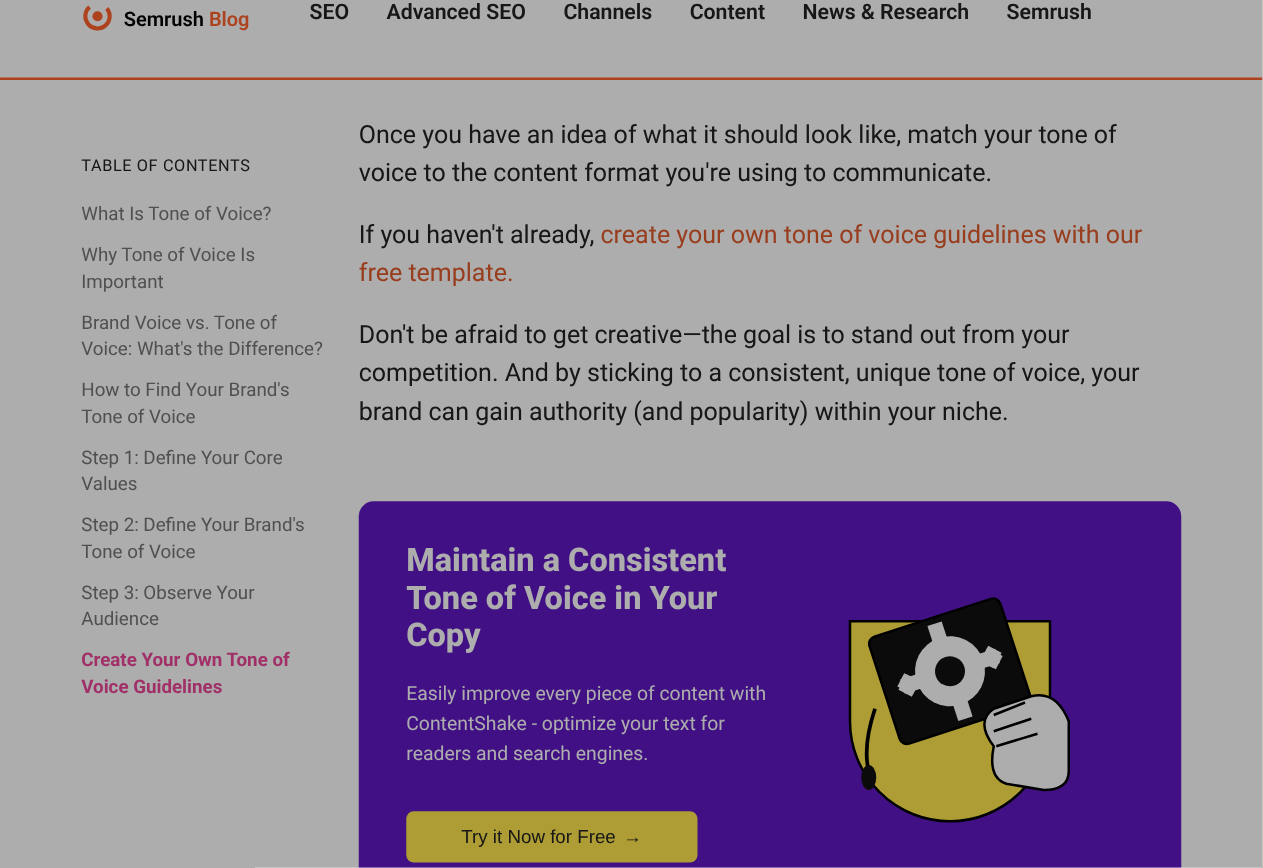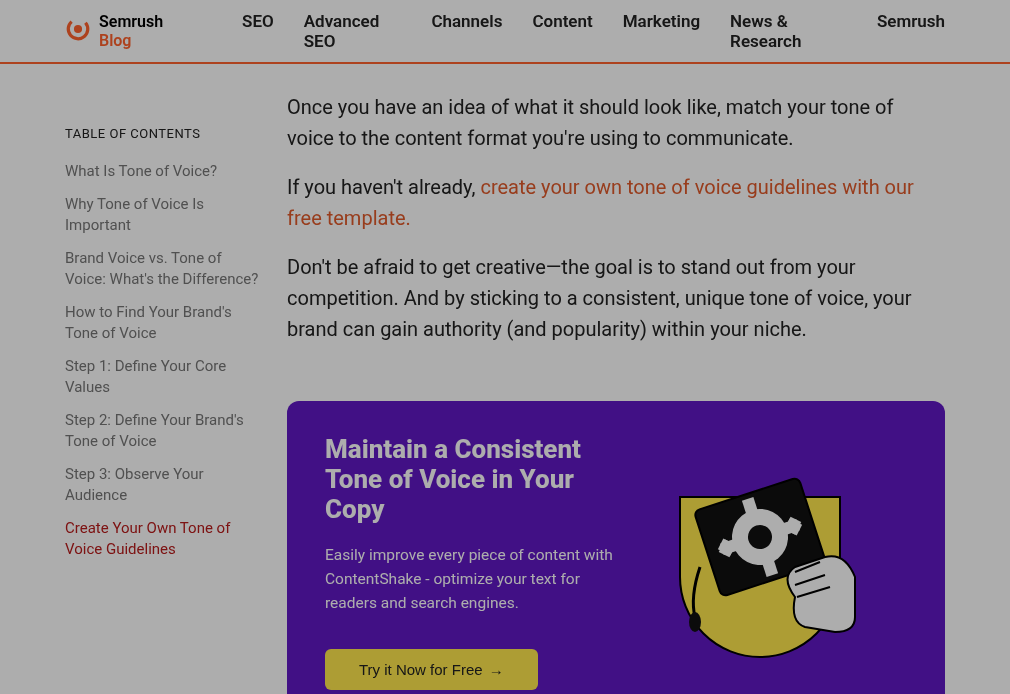--- a/index.html
+++ b/index.html
@@ -3,21 +3,21 @@
 <meta charset="utf-8">
 <style>
   * { box-sizing: border-box; margin: 0; padding: 0; }
   html, body { width: 1010px; height: 694px; overflow: hidden; font-family: -apple-system, BlinkMacSystemFont, "Segoe UI", Roboto, Helvetica, Arial, sans-serif; }
   body { background: #fff; position: relative; }
 
   
   .header {
     height: 64px;
     display: flex;
-    align-items: center;
+    align-items: flex-start;
     padding: 0 65px;
     border-bottom: 2px solid #ff622d;
     gap: 48px;
   }
   .brand {
     display: flex;
     align-items: center;
     gap: 8px;
     font-weight: 600;
     font-size: 16px;
@@ -56,22 +56,22 @@
     flex-direction: column;
     gap: 12px;
   }
   .toc-list li {
     font-size: 15px;
     line-height: 1.4;
     color: #777;
     cursor: pointer;
   }
   .toc-list li.active {
-    color: #b91c1c;
-    font-weight: 400;
+    color: #ec4899;
+    font-weight: 700;
   }
 
   .main {
     flex: 1;
     padding-left: 22px;
     padding-top: 0;
   }
   .article p {
     font-size: 20px;
     line-height: 1.55;
@@ -112,21 +112,21 @@
     display: inline-flex;
     align-items: center;
     justify-content: center;
     gap: 6px;
     background: #ffe84d;
     color: #222;
     font-weight: 500;
     font-size: 15px;
     border: none;
     border-radius: 6px;
-    padding: 12px 34px;
+    padding: 12px 44px;
     cursor: pointer;
   }
   .promo-illustration {
     width: 230px;
     height: 210px;
     flex: 0 0 230px;
     position: relative;
   }
 
   
@@ -151,21 +151,20 @@
     <span>
       <span>Semrush</span>
       <span class="blog-word">Blog</span>
     </span>
   </div>
   <nav class="nav">
     <span>SEO</span>
     <span>Advanced SEO</span>
     <span>Channels</span>
     <span>Content</span>
-    <span>Marketing</span>
     <span>News &amp; Research</span>
     <span>Semrush</span>
   </nav>
 </div>
 
 <div class="page">
 
   <aside class="sidebar">
     <div class="toc-title">TABLE OF CONTENTS</div>
     <ul class="toc-list">

